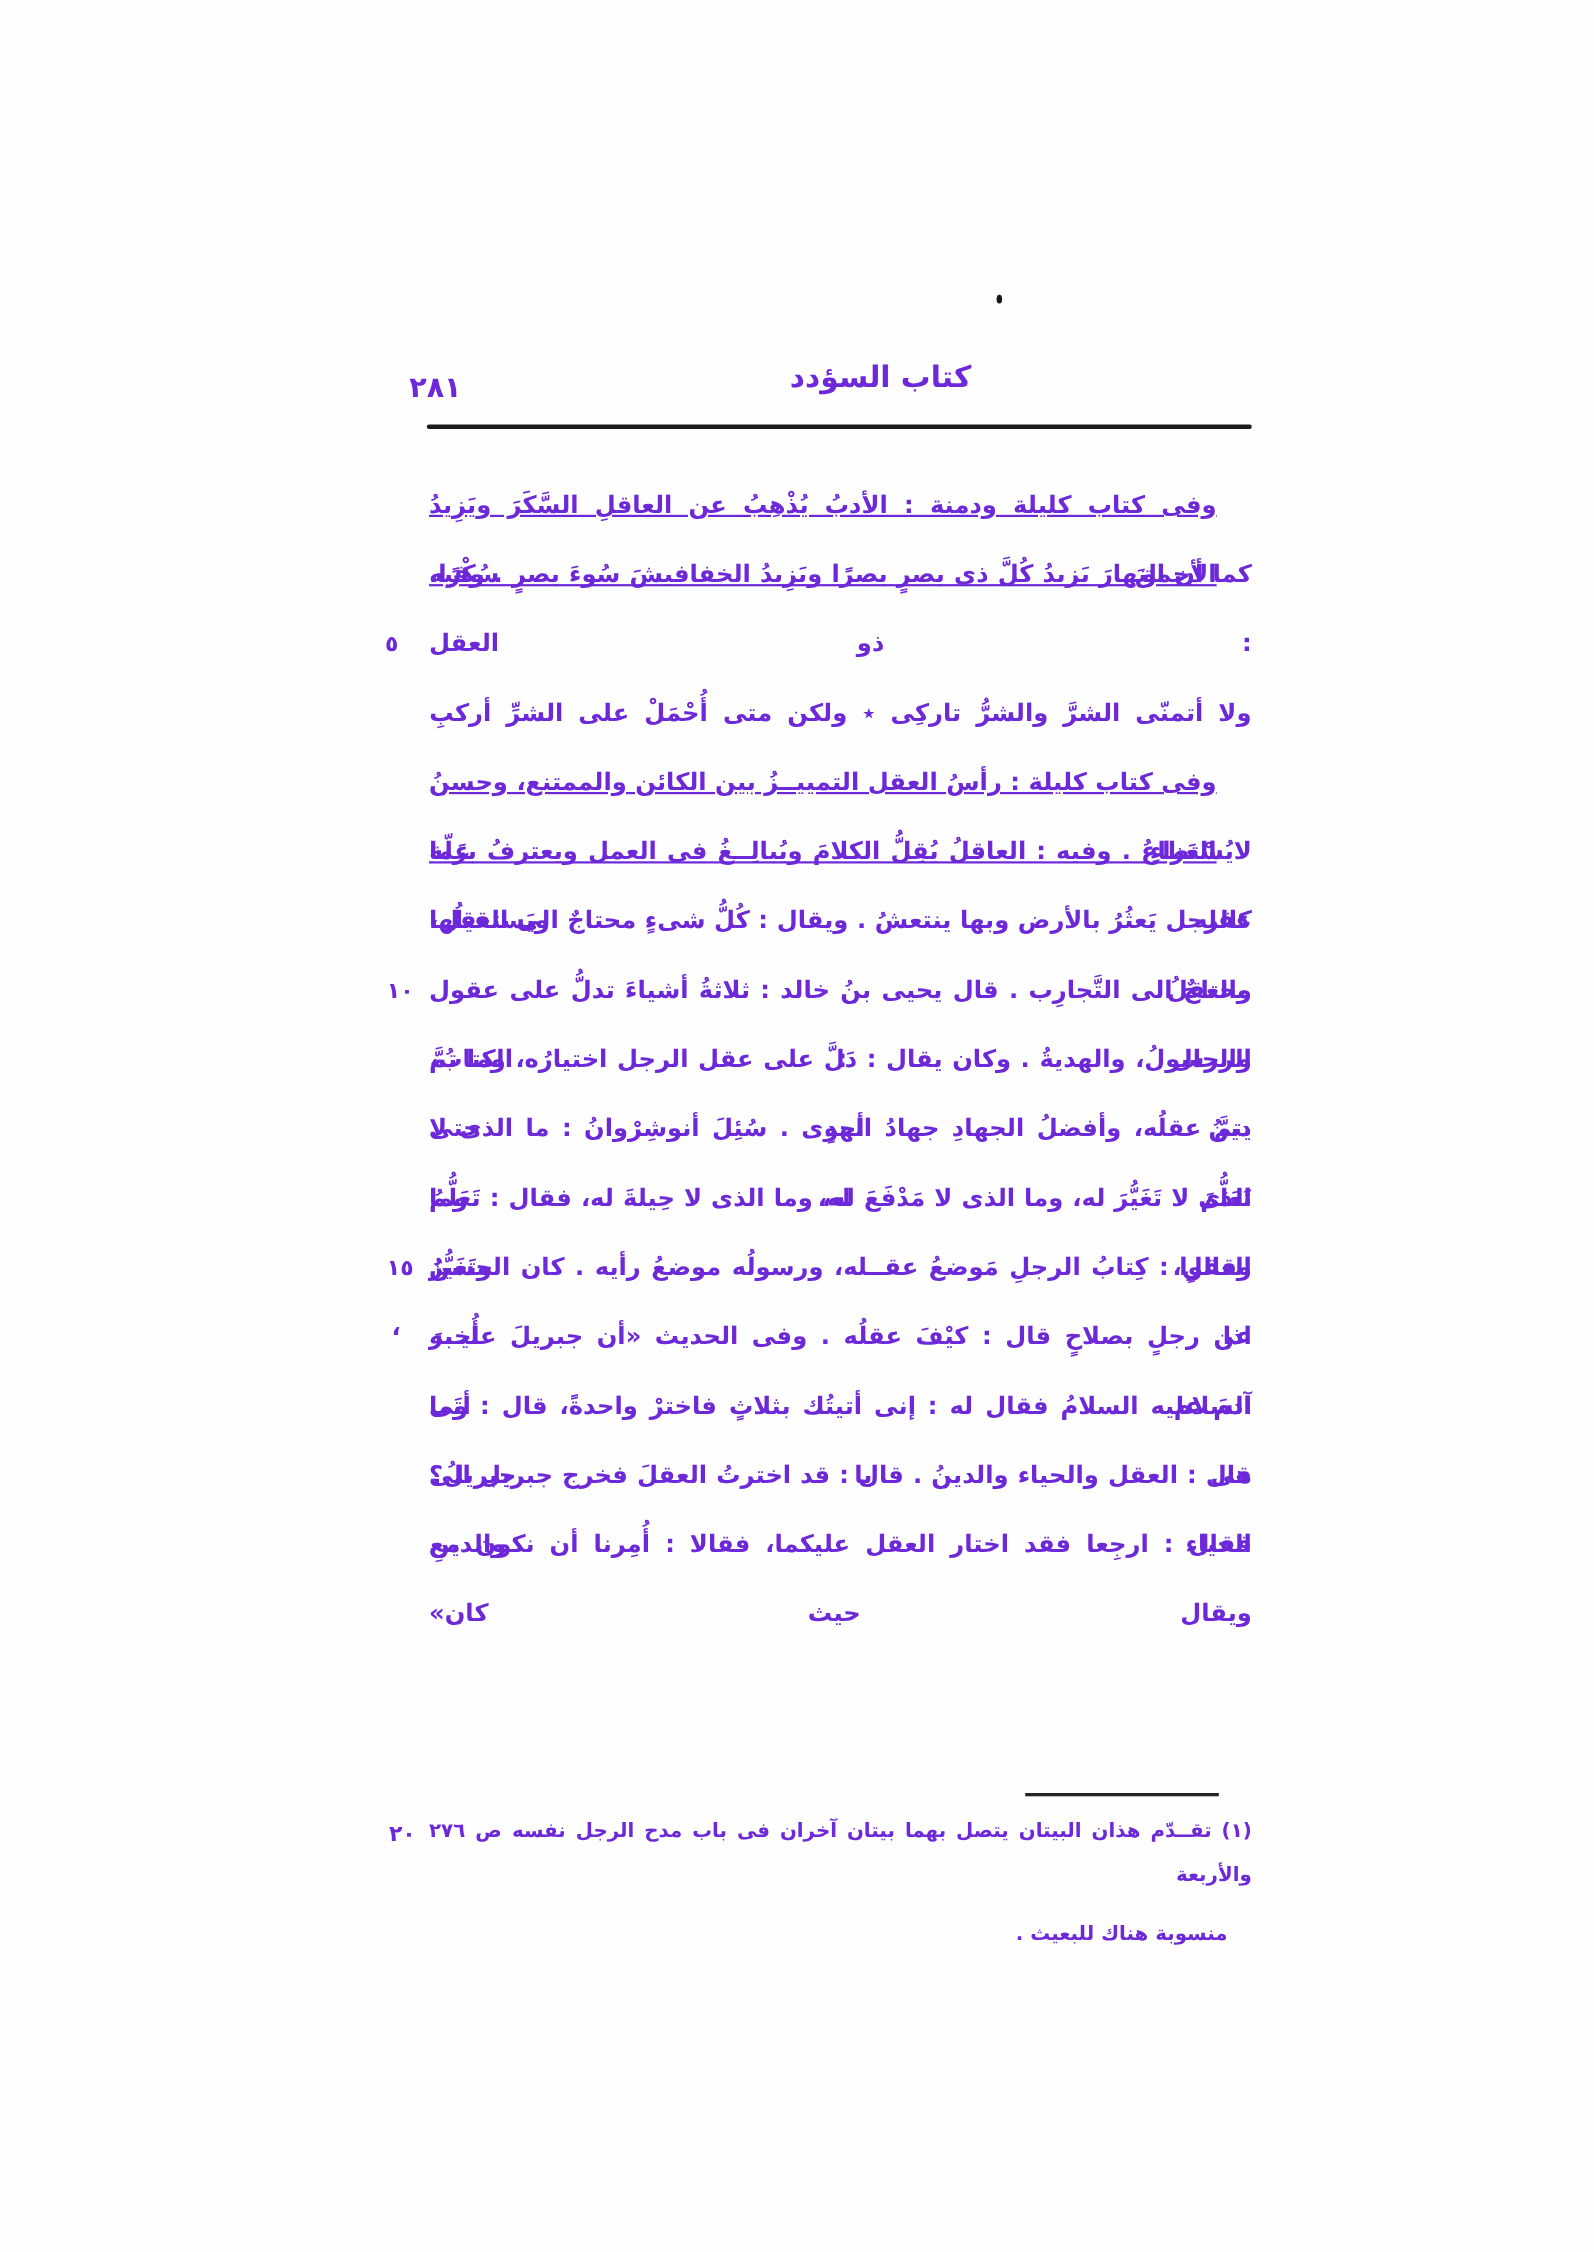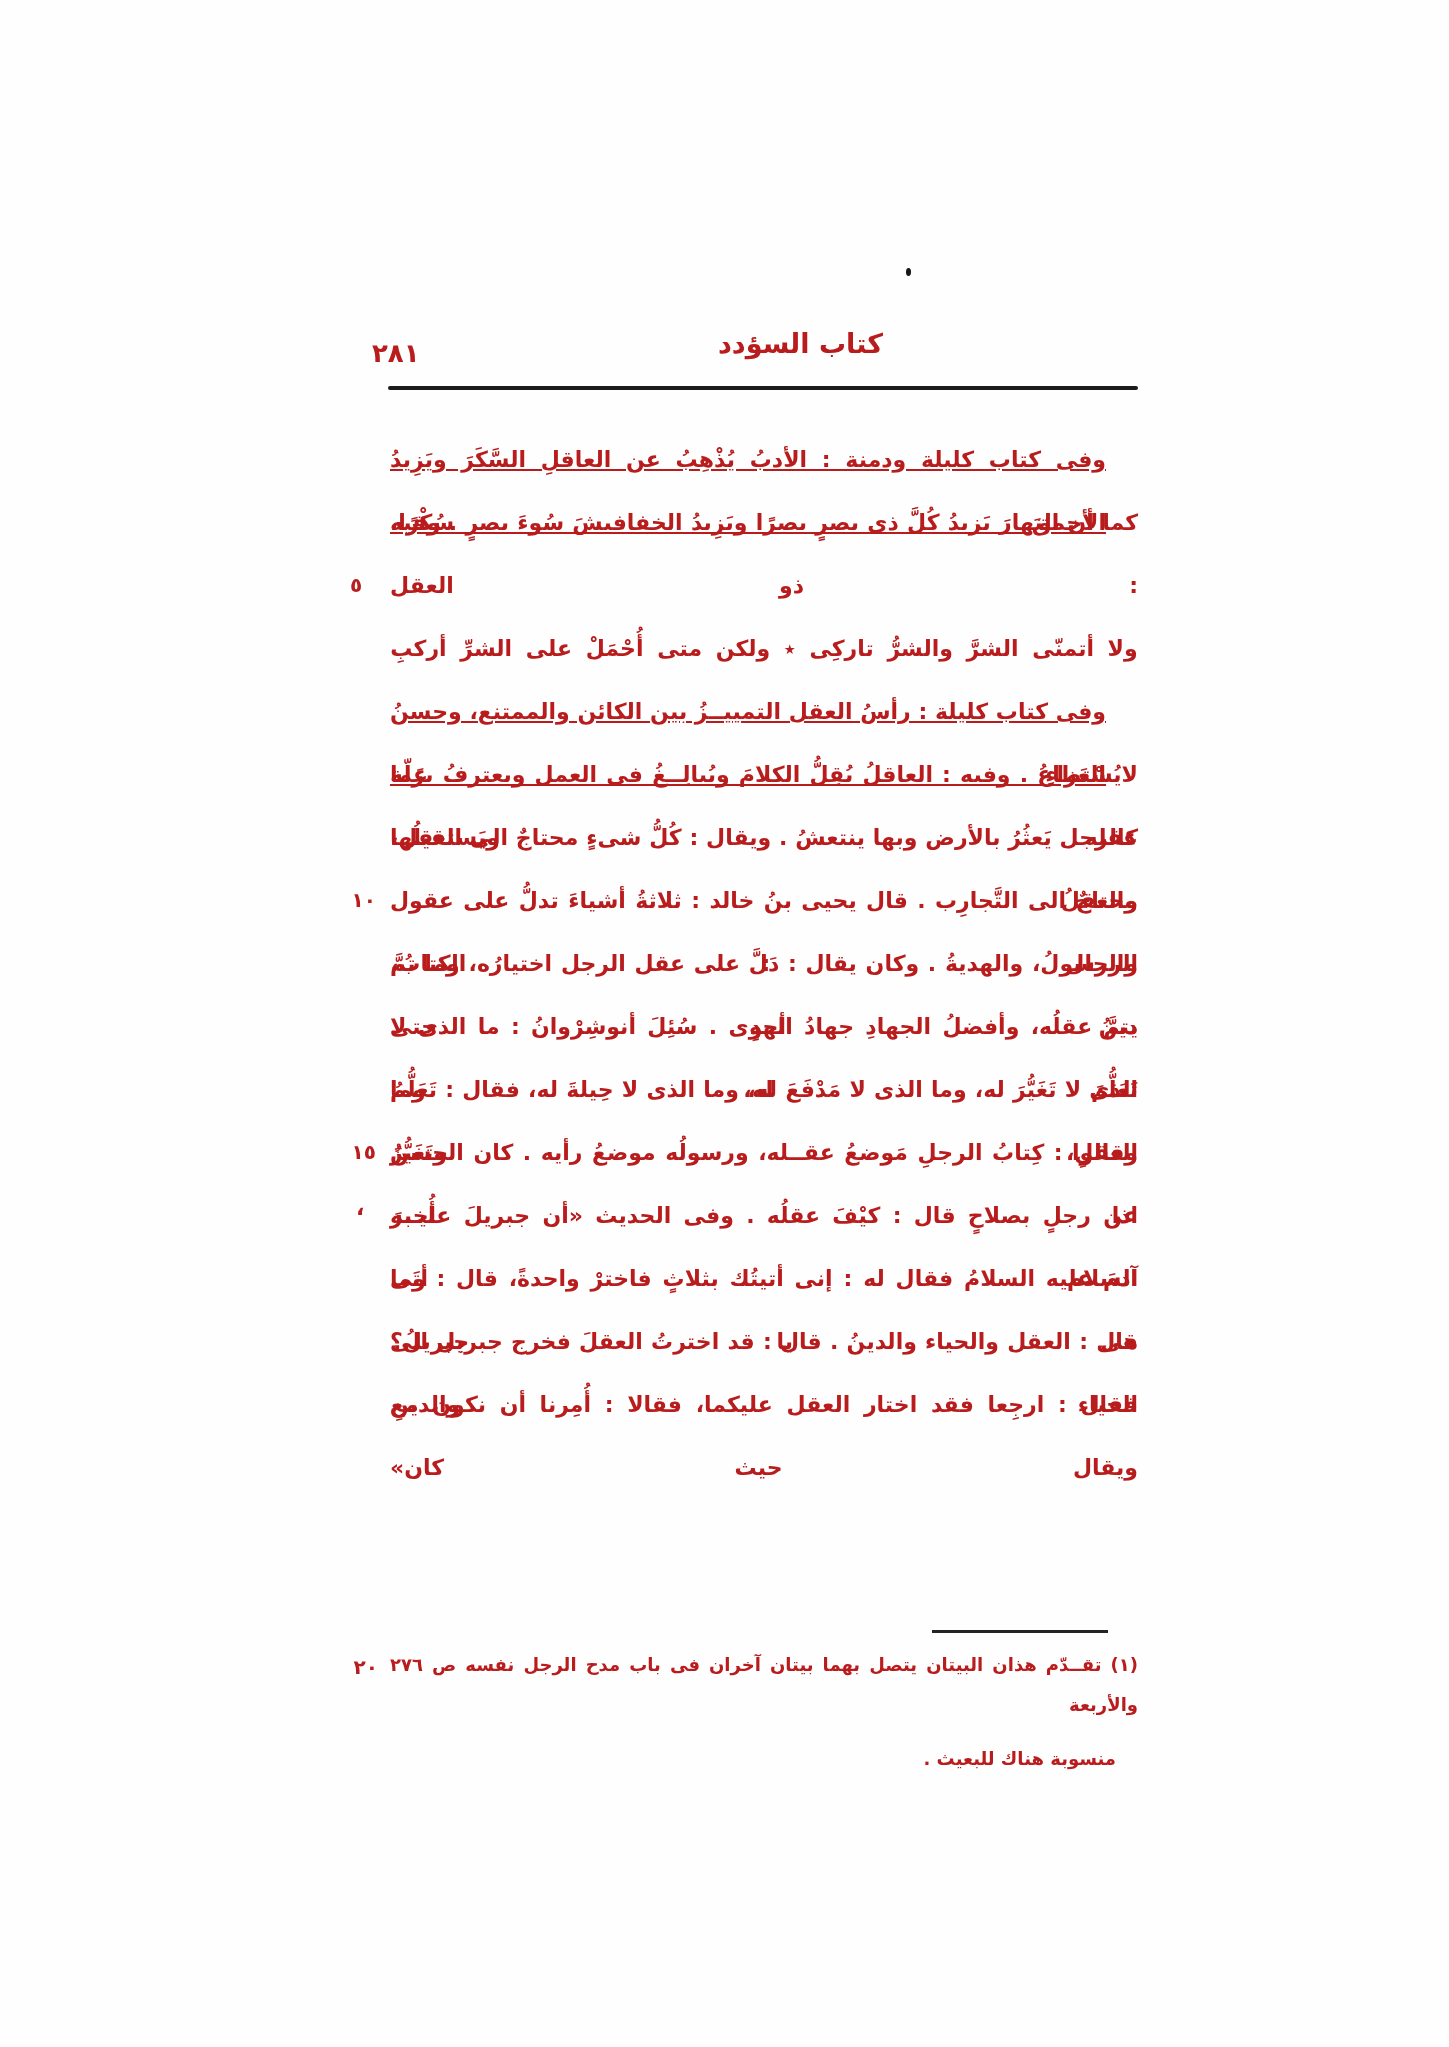--- a/index.html
+++ b/index.html
@@ -2,21 +2,21 @@
 <html lang="ar"><head>
 <meta charset="utf-8">
 <style>
   html,body{margin:0;padding:0;}
   body{background:#e8e8e8;}
   .page{
     position:relative;
     width:1449px;height:2047px;
     background:#fefefe;
     font-family:"DejaVu Sans", sans-serif;
-    color:#b91c1c;
+    color:#6d28d9;
     overflow:hidden;
   }
   
   .page-number{
     position:absolute;left:372px;top:338px;
     font-size:26px;font-weight:bold;letter-spacing:2px;
   }
   .book-title{
     position:absolute;left:718px;top:328px;
     font-size:27px;font-weight:bold;white-space:nowrap;

